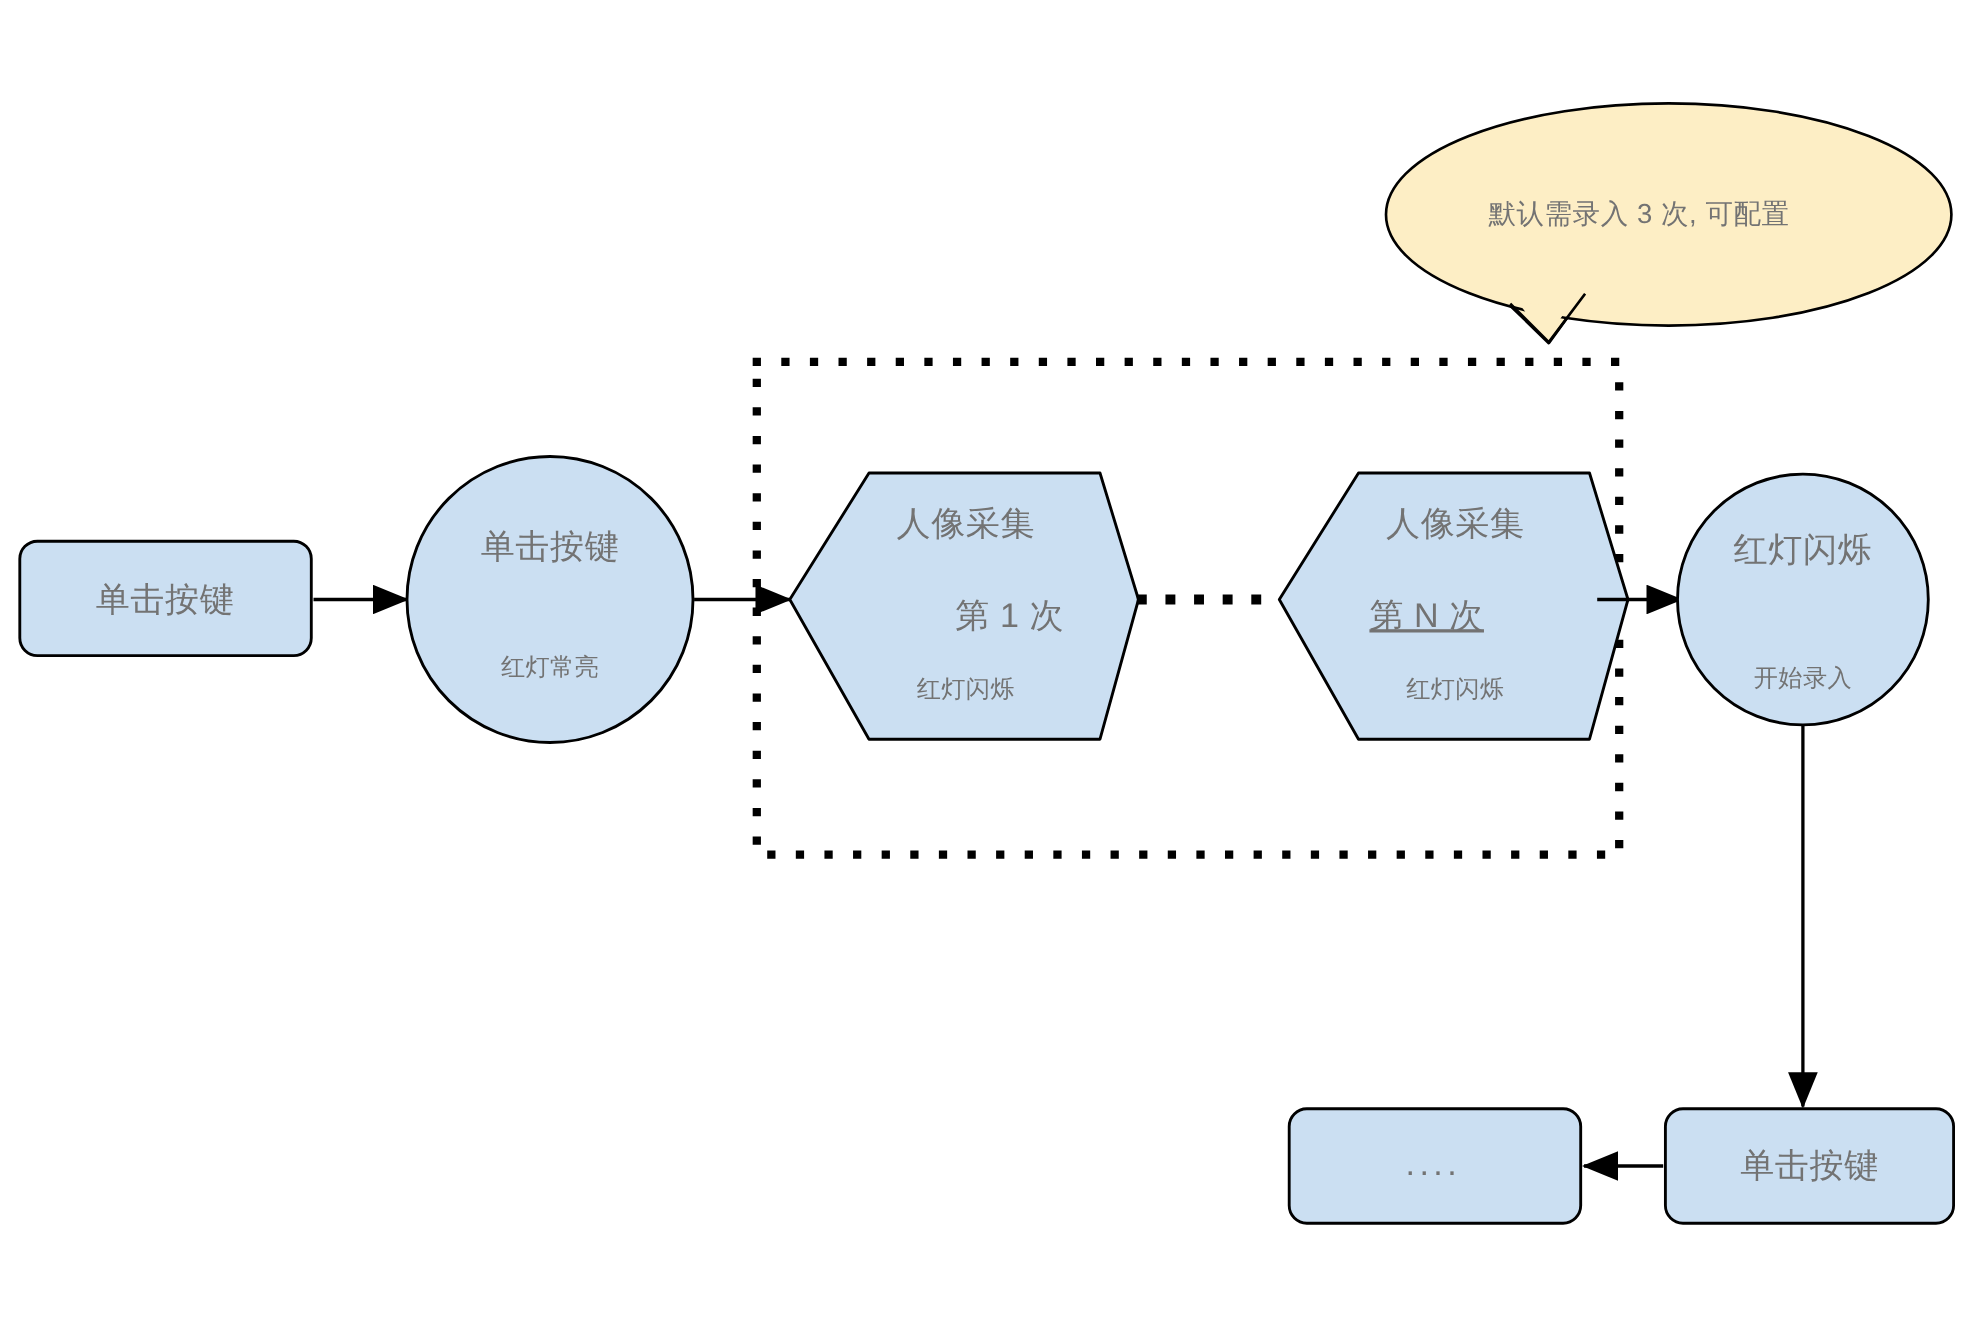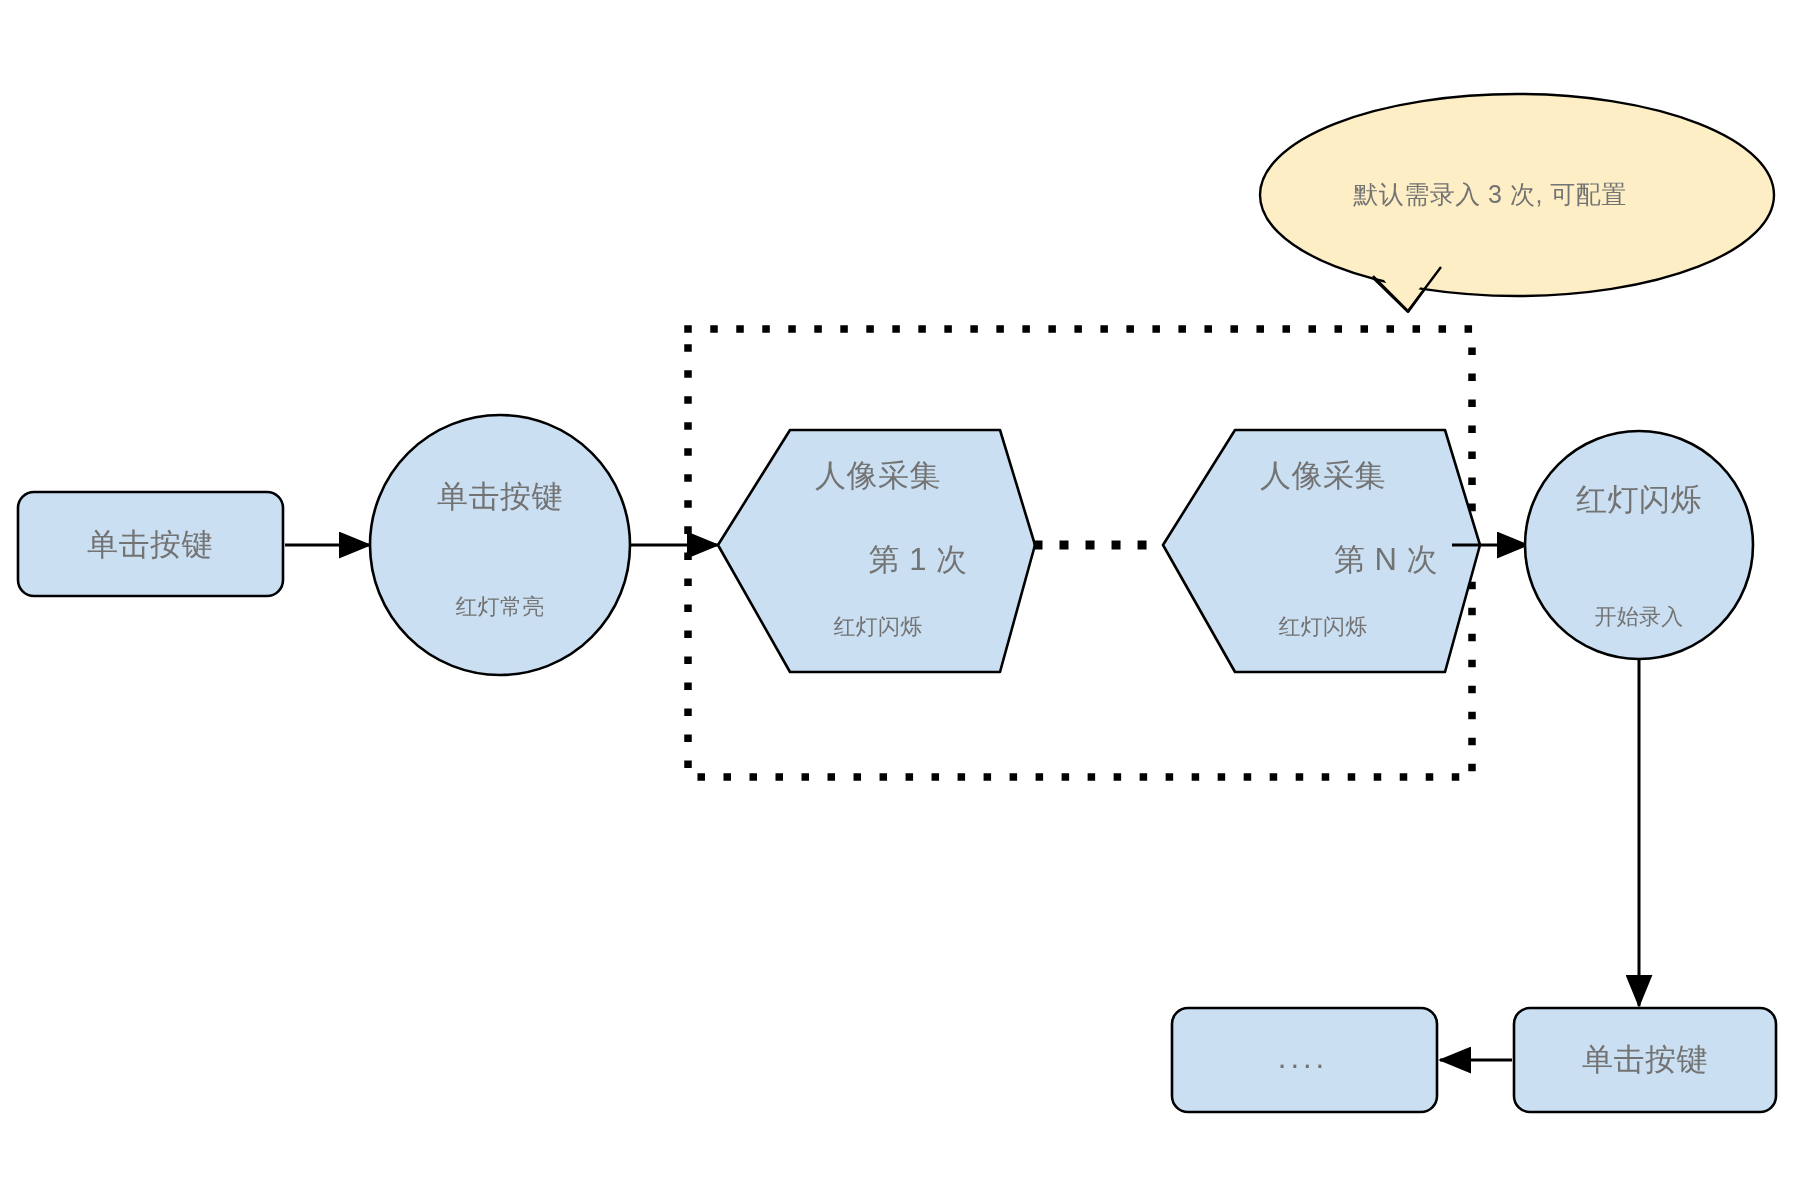--- a/index.html
+++ b/index.html
@@ -131,21 +131,21 @@
   <div class="lbl lbl-main" style="left:150px; top:545px;">单击按键</div>
 
   <div class="lbl lbl-main" style="left:500px; top:497px;">单击按键</div>
   <div class="lbl lbl-sub" style="left:500px; top:607px;">红灯常亮</div>
 
   <div class="lbl lbl-main" style="left:878px; top:476px;">人像采集</div>
   <div class="lbl lbl-main" style="left:878px; top:560px;margin-left:40px;">第 1 次</div>
   <div class="lbl lbl-sub" style="left:878px; top:627px;">红灯闪烁</div>
 
   <div class="lbl lbl-main" style="left:1323px; top:476px;">人像采集</div>
-  <div class="lbl lbl-main" style="left:1386px; top:560px;">第 N 次</div>
+  <div class="lbl lbl-main" style="left:1297px; top:560px;text-decoration:underline;">第 N 次</div>
   <div class="lbl lbl-sub" style="left:1323px; top:627px;">红灯闪烁</div>
 
   <div class="lbl lbl-main" style="left:1639px; top:500px;">红灯闪烁</div>
   <div class="lbl lbl-sub" style="left:1639px; top:617px;">开始录入</div>
 
   <div class="lbl lbl-main" style="left:1645px; top:1060px;">单击按键</div>
 
   <div class="lbl lbl-dots" style="left:1303px; top:1058px;">....</div>
 
   <div class="lbl lbl-callout" style="left:1490px; top:194px;">默认需录入 3 次, 可配置</div>

